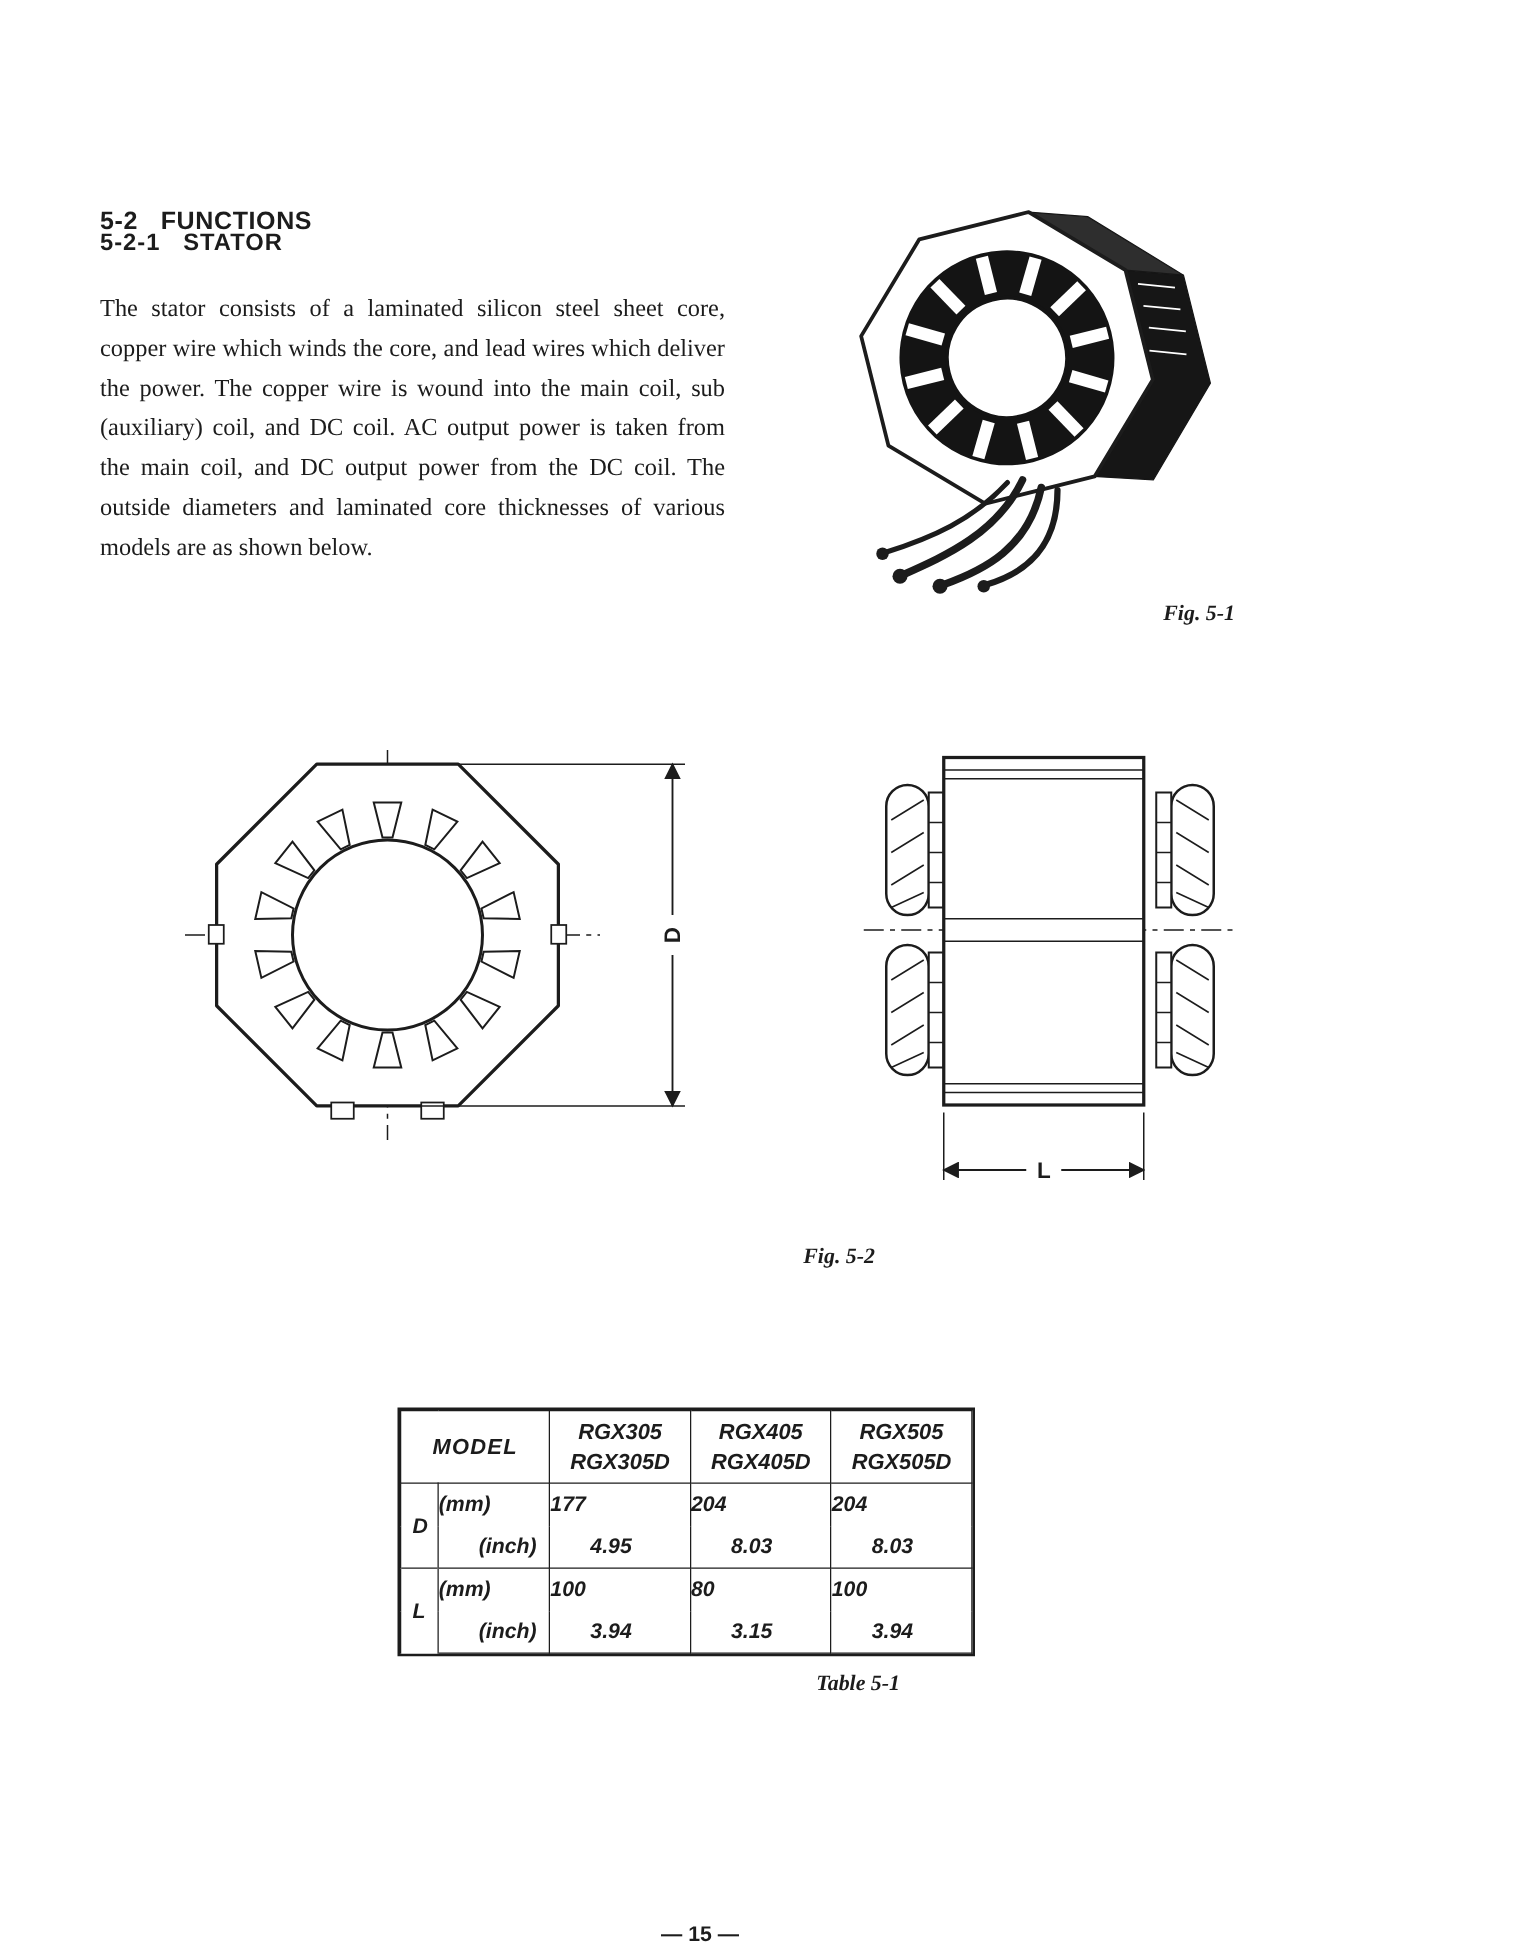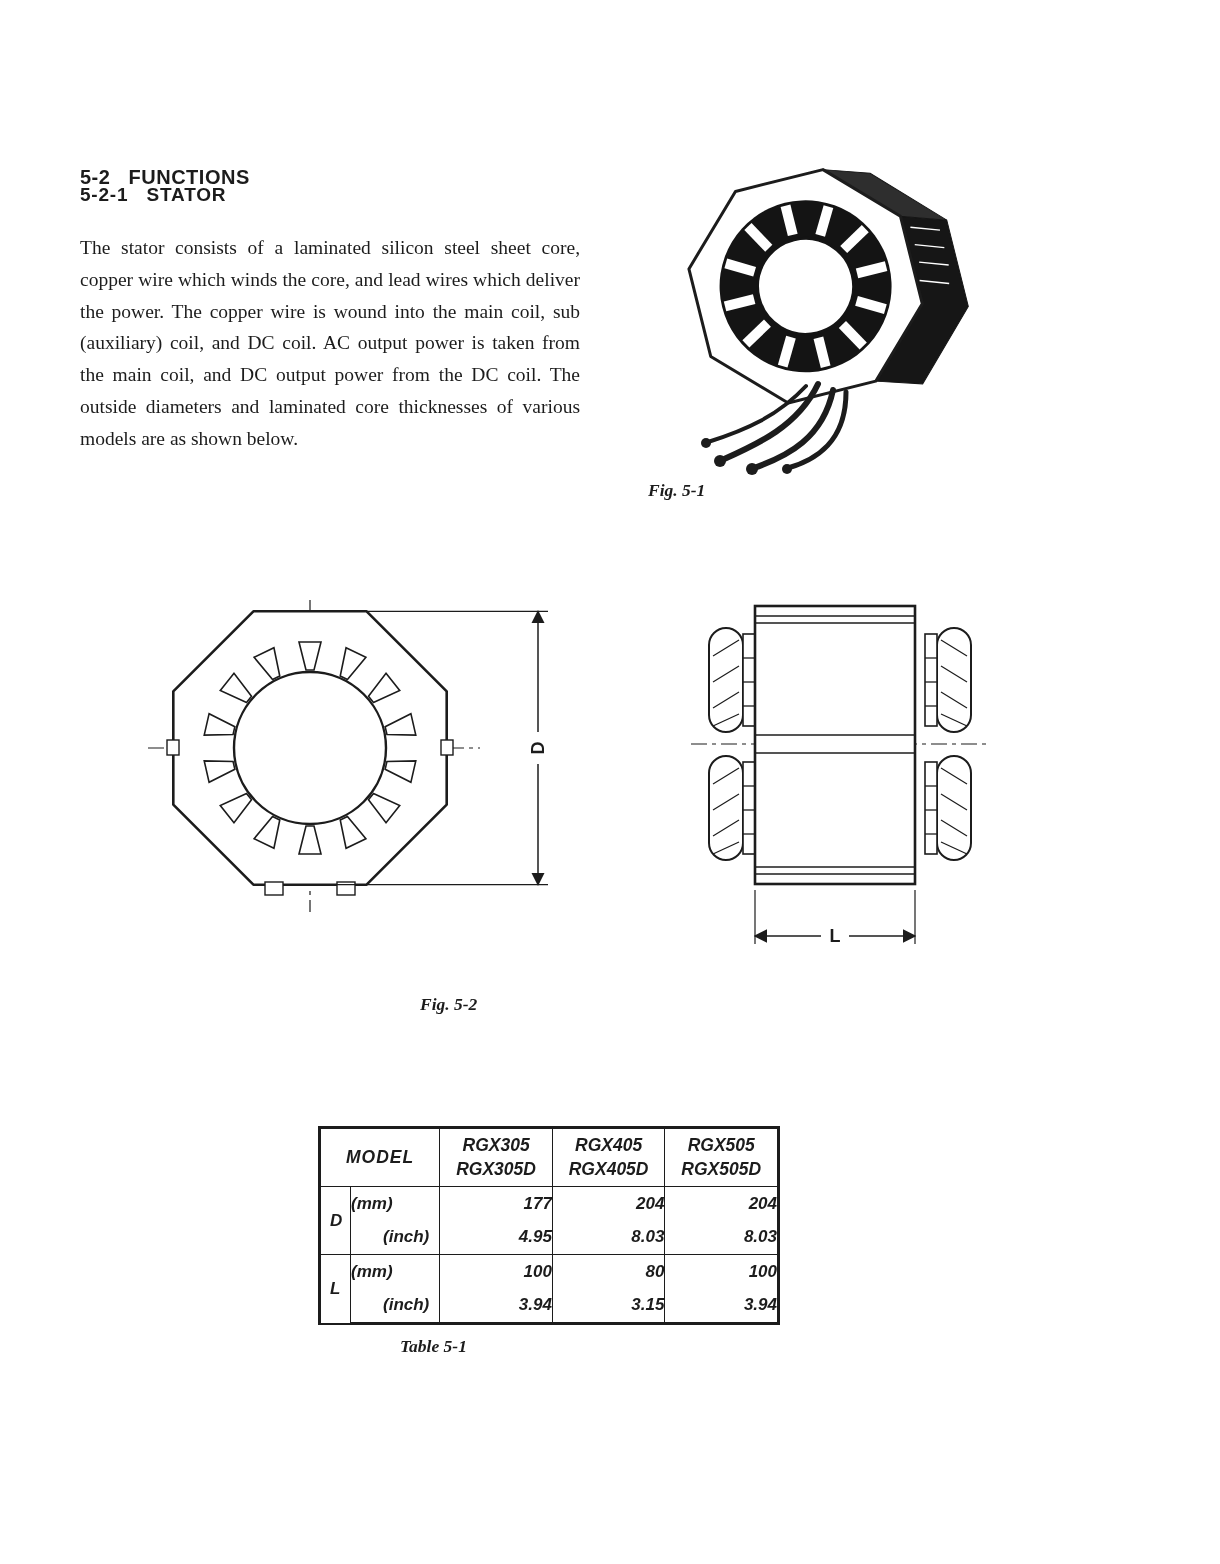--- a/index.html
+++ b/index.html
@@ -37,21 +37,21 @@
     line-height: 31.8px;
     text-align: justify;
     margin-top: 16px;
   }
 
   .fig-caption {
     font-family: "Liberation Serif", serif;
     font-style: italic;
     font-weight: bold;
     font-size: 17.5px;
-    text-align: left;
+    text-align: right;
   }
   .fig1-caption { left: 648px; top: 480px; width: 340px; }
   .fig2-caption { left: 420px; top: 994px; width: 280px; }
   .table-caption { left: 400px; top: 1336px; width: 320px; }
 
   .page-number {
     left: 0; top: 1538px; width: 1120px;
     text-align: center;
     font-family: "Liberation Sans", sans-serif;
     font-weight: bold;
@@ -90,21 +90,21 @@
     text-align: left;
     padding-left: 9px;
     vertical-align: middle;
   }
   td.unit {
     border-left: none;
     font-size: 16.5px;
     text-align: left;
     padding-right: 10px;
   }
-  td.val { text-align: right; }
+  td.val { text-align: left; }
   tr.lead > td { border-bottom-style: none; }
   tr.sub  > td { border-top-style: none; padding-left: 32px; }
 
   
   svg { display: block; }
   .ink { stroke: #1c1c1c; fill: none; }
   .dim-text {
     font-family: "Liberation Sans", sans-serif;
     font-weight: bold;
     font-size: 18px;
@@ -343,14 +343,15 @@
           <td class="val">3.94</td>
           <td class="val">3.15</td>
           <td class="val">3.94</td>
         </tr>
       </tbody>
     </table>
   </div>
 
   <div class="abs fig-caption table-caption">Table 5-1</div>
 
+  <div class="abs page-number">— 15 —</div>
 
 </div>
 
 </body></html>

